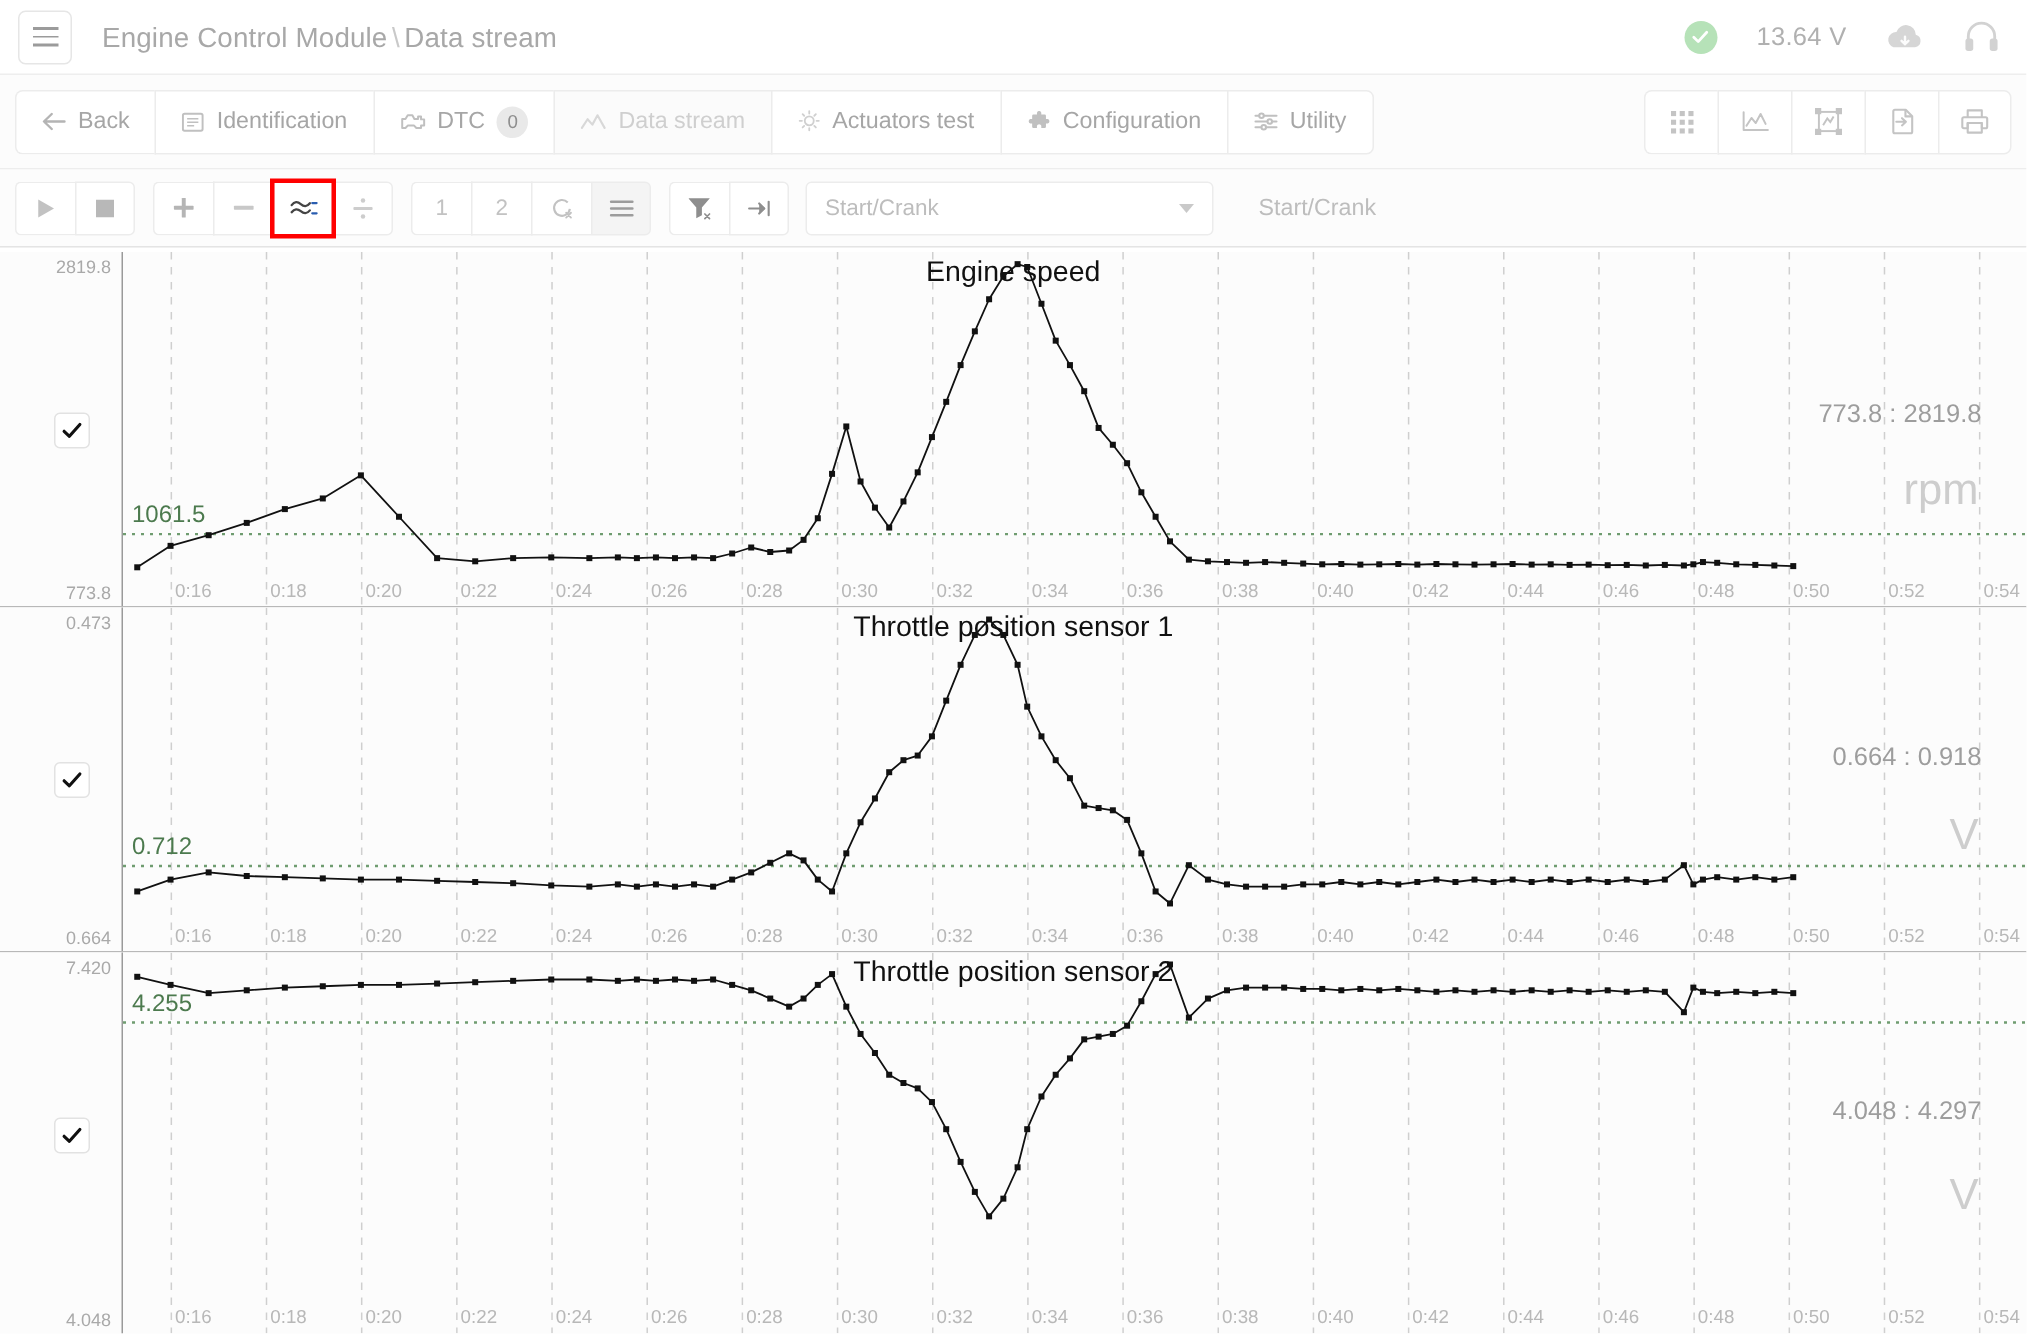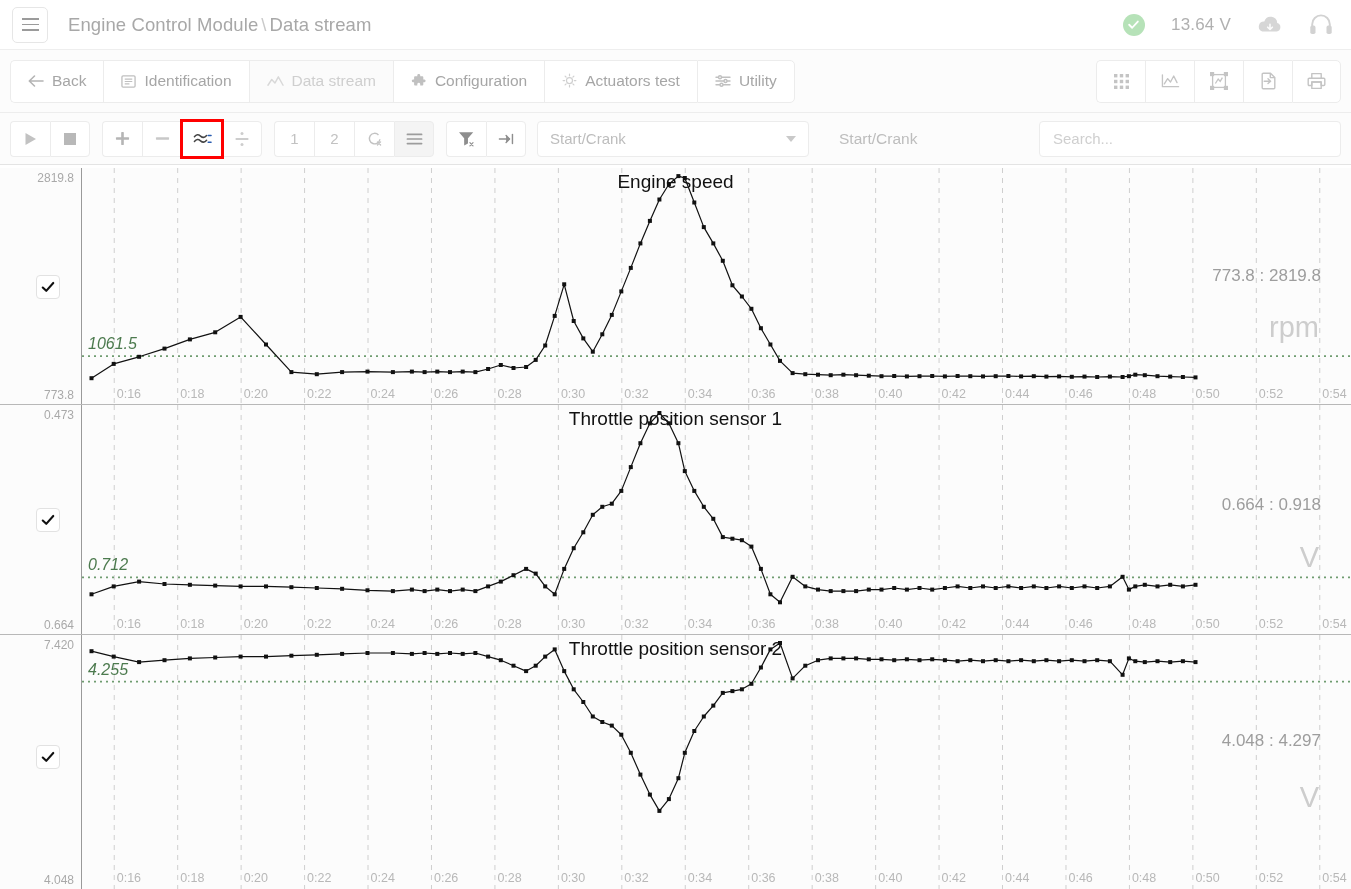--- a/index.html
+++ b/index.html
@@ -129,21 +129,21 @@
     position: absolute; left: 0; right: 0; top: 3px; text-align: center;
     font-size: 19px; color: #111; z-index: 4; pointer-events: none;
   }
   .prange {
     position: absolute; right: 30px; font-size: 17px; color: #9d9d9d; z-index: 4;
   }
   .punit {
     position: absolute; right: 32px; font-size: 29px; color: #cdcdcd; z-index: 4;
   }
   .refval {
-    position: absolute; font-size: 16px; color: #4c7a4e; z-index: 4; font-style: italic;
+    position: absolute; font-size: 16px; color: #4c7a4e; z-index: 4;
   }
   .xtick {
     position: absolute; font-size: 12.5px; color: #b8b8b8; z-index: 4; white-space: nowrap;
   }
 </style>
 </head>
 <body>
 
 <div id="app">
 
@@ -186,38 +186,45 @@
         </svg>
       <span>Back</span>
     </div>
     <div class="tab">
       <svg width="15" height="15" viewBox="0 0 16 16" fill="none" stroke="#c0c0c0" stroke-width="1.4">
           <rect x="1" y="2" width="14" height="12" rx="1.2"></rect>
           <path d="M4 5.5h8M4 8h8M4 10.5h5" stroke-width="1.2"></path>
         </svg>
       <span>Identification</span>
     </div>
+    <div class="tab">
+      <svg width="17" height="14" viewBox="0 0 18 14" fill="none" stroke="#c0c0c0" stroke-width="1.4" stroke-linejoin="round">
+          <path d="M1.2 5.2h2.3l1.6-2.6h3.3l1.4 2.6h2.6V3.4h2.1v2.1h2.2v4.4h-2.2v1.7h-3.3l-1.6-1.7H5.1l-1.6 1.7H1.2z"></path>
+        </svg>
+      <span>DTC</span>
+      <span class="badge">0</span>
+    </div>
     <div class="tab disabled">
       <svg width="17" height="14" viewBox="0 0 18 14" fill="none" stroke="#d8d8d8" stroke-width="1.5" stroke-linecap="round" stroke-linejoin="round">
           <path d="M1 11.5 5 5.4l3.4 3.8L12 2.6l5 8.9"></path>
         </svg>
       <span>Data stream</span>
-    </div>
-    <div class="tab">
-      <svg width="16" height="15" viewBox="0 0 16 15" fill="#c0c0c0">
-          <path d="M6.3 1.1a1.5 1.5 0 0 1 2.9 0v1.2h2.2a.9.9 0 0 1 .9.9v2.2h1.2a1.5 1.5 0 0 1 0 2.9h-1.2v2.2a.9.9 0 0 1-.9.9H9.2V9.9a1.5 1.5 0 0 0-2.9 0v1.5H4a.9.9 0 0 1-.9-.9V8.3H1.9a1.5 1.5 0 0 1 0-2.9h1.2V3.2A.9.9 0 0 1 4 2.3h2.3z"></path>
-        </svg>
-      <span>Configuration</span>
     </div>
     <div class="tab">
       <svg width="15" height="16" viewBox="0 0 16 17" fill="none" stroke="#d0d0d0" stroke-width="1.3" stroke-linecap="round">
           <circle cx="8" cy="8" r="3.2"></circle>
           <path d="M8 1.2v1.6M8 13.2v1.6M1.2 8h1.6M13.2 8h1.6M3.3 3.3l1.1 1.1M11.6 11.6l1.1 1.1M12.7 3.3l-1.1 1.1M4.4 11.6l-1.1 1.1"></path>
         </svg>
       <span>Actuators test</span>
+    </div>
+    <div class="tab">
+      <svg width="16" height="15" viewBox="0 0 16 15" fill="#c0c0c0">
+          <path d="M6.3 1.1a1.5 1.5 0 0 1 2.9 0v1.2h2.2a.9.9 0 0 1 .9.9v2.2h1.2a1.5 1.5 0 0 1 0 2.9h-1.2v2.2a.9.9 0 0 1-.9.9H9.2V9.9a1.5 1.5 0 0 0-2.9 0v1.5H4a.9.9 0 0 1-.9-.9V8.3H1.9a1.5 1.5 0 0 1 0-2.9h1.2V3.2A.9.9 0 0 1 4 2.3h2.3z"></path>
+        </svg>
+      <span>Configuration</span>
     </div>
     <div class="tab last-left">
       <svg width="16" height="14" viewBox="0 0 16 14" fill="none" stroke="#c0c0c0" stroke-width="1.4" stroke-linecap="round">
           <path d="M1 3.2h14M1 7h14M1 10.8h14"></path>
           <circle cx="5" cy="3.2" r="1.5" fill="#fff"></circle>
           <circle cx="10.5" cy="7" r="1.5" fill="#fff"></circle>
           <circle cx="6.5" cy="10.8" r="1.5" fill="#fff"></circle>
         </svg>
       <span>Utility</span>
     </div>
@@ -346,23 +353,20 @@
       </div>
     </div>
 
     <div class="dropdown">
       <span>Start/Crank</span>
       <span class="caret"></span>
     </div>
 
     <div class="plainlabel">Start/Crank</div>
 
-    <div class="searchbox">
-      <span>Search...</span>
-    </div>
   </div>
 
   <div class="charts" id="charts">
       <div class="panel" style="height: 237px;">
         <div class="axisband">
           <div class="ymax">2819.8</div>
           <div class="ymin">773.8</div>
           <div class="chk" style="top: 106.5px;">
             <svg viewBox="0 0 16 16" fill="none" stroke="#111" stroke-width="2.4" stroke-linecap="round" stroke-linejoin="round">
               <polyline points="2,8.6 6,12.4 14,3.4"></polyline>

